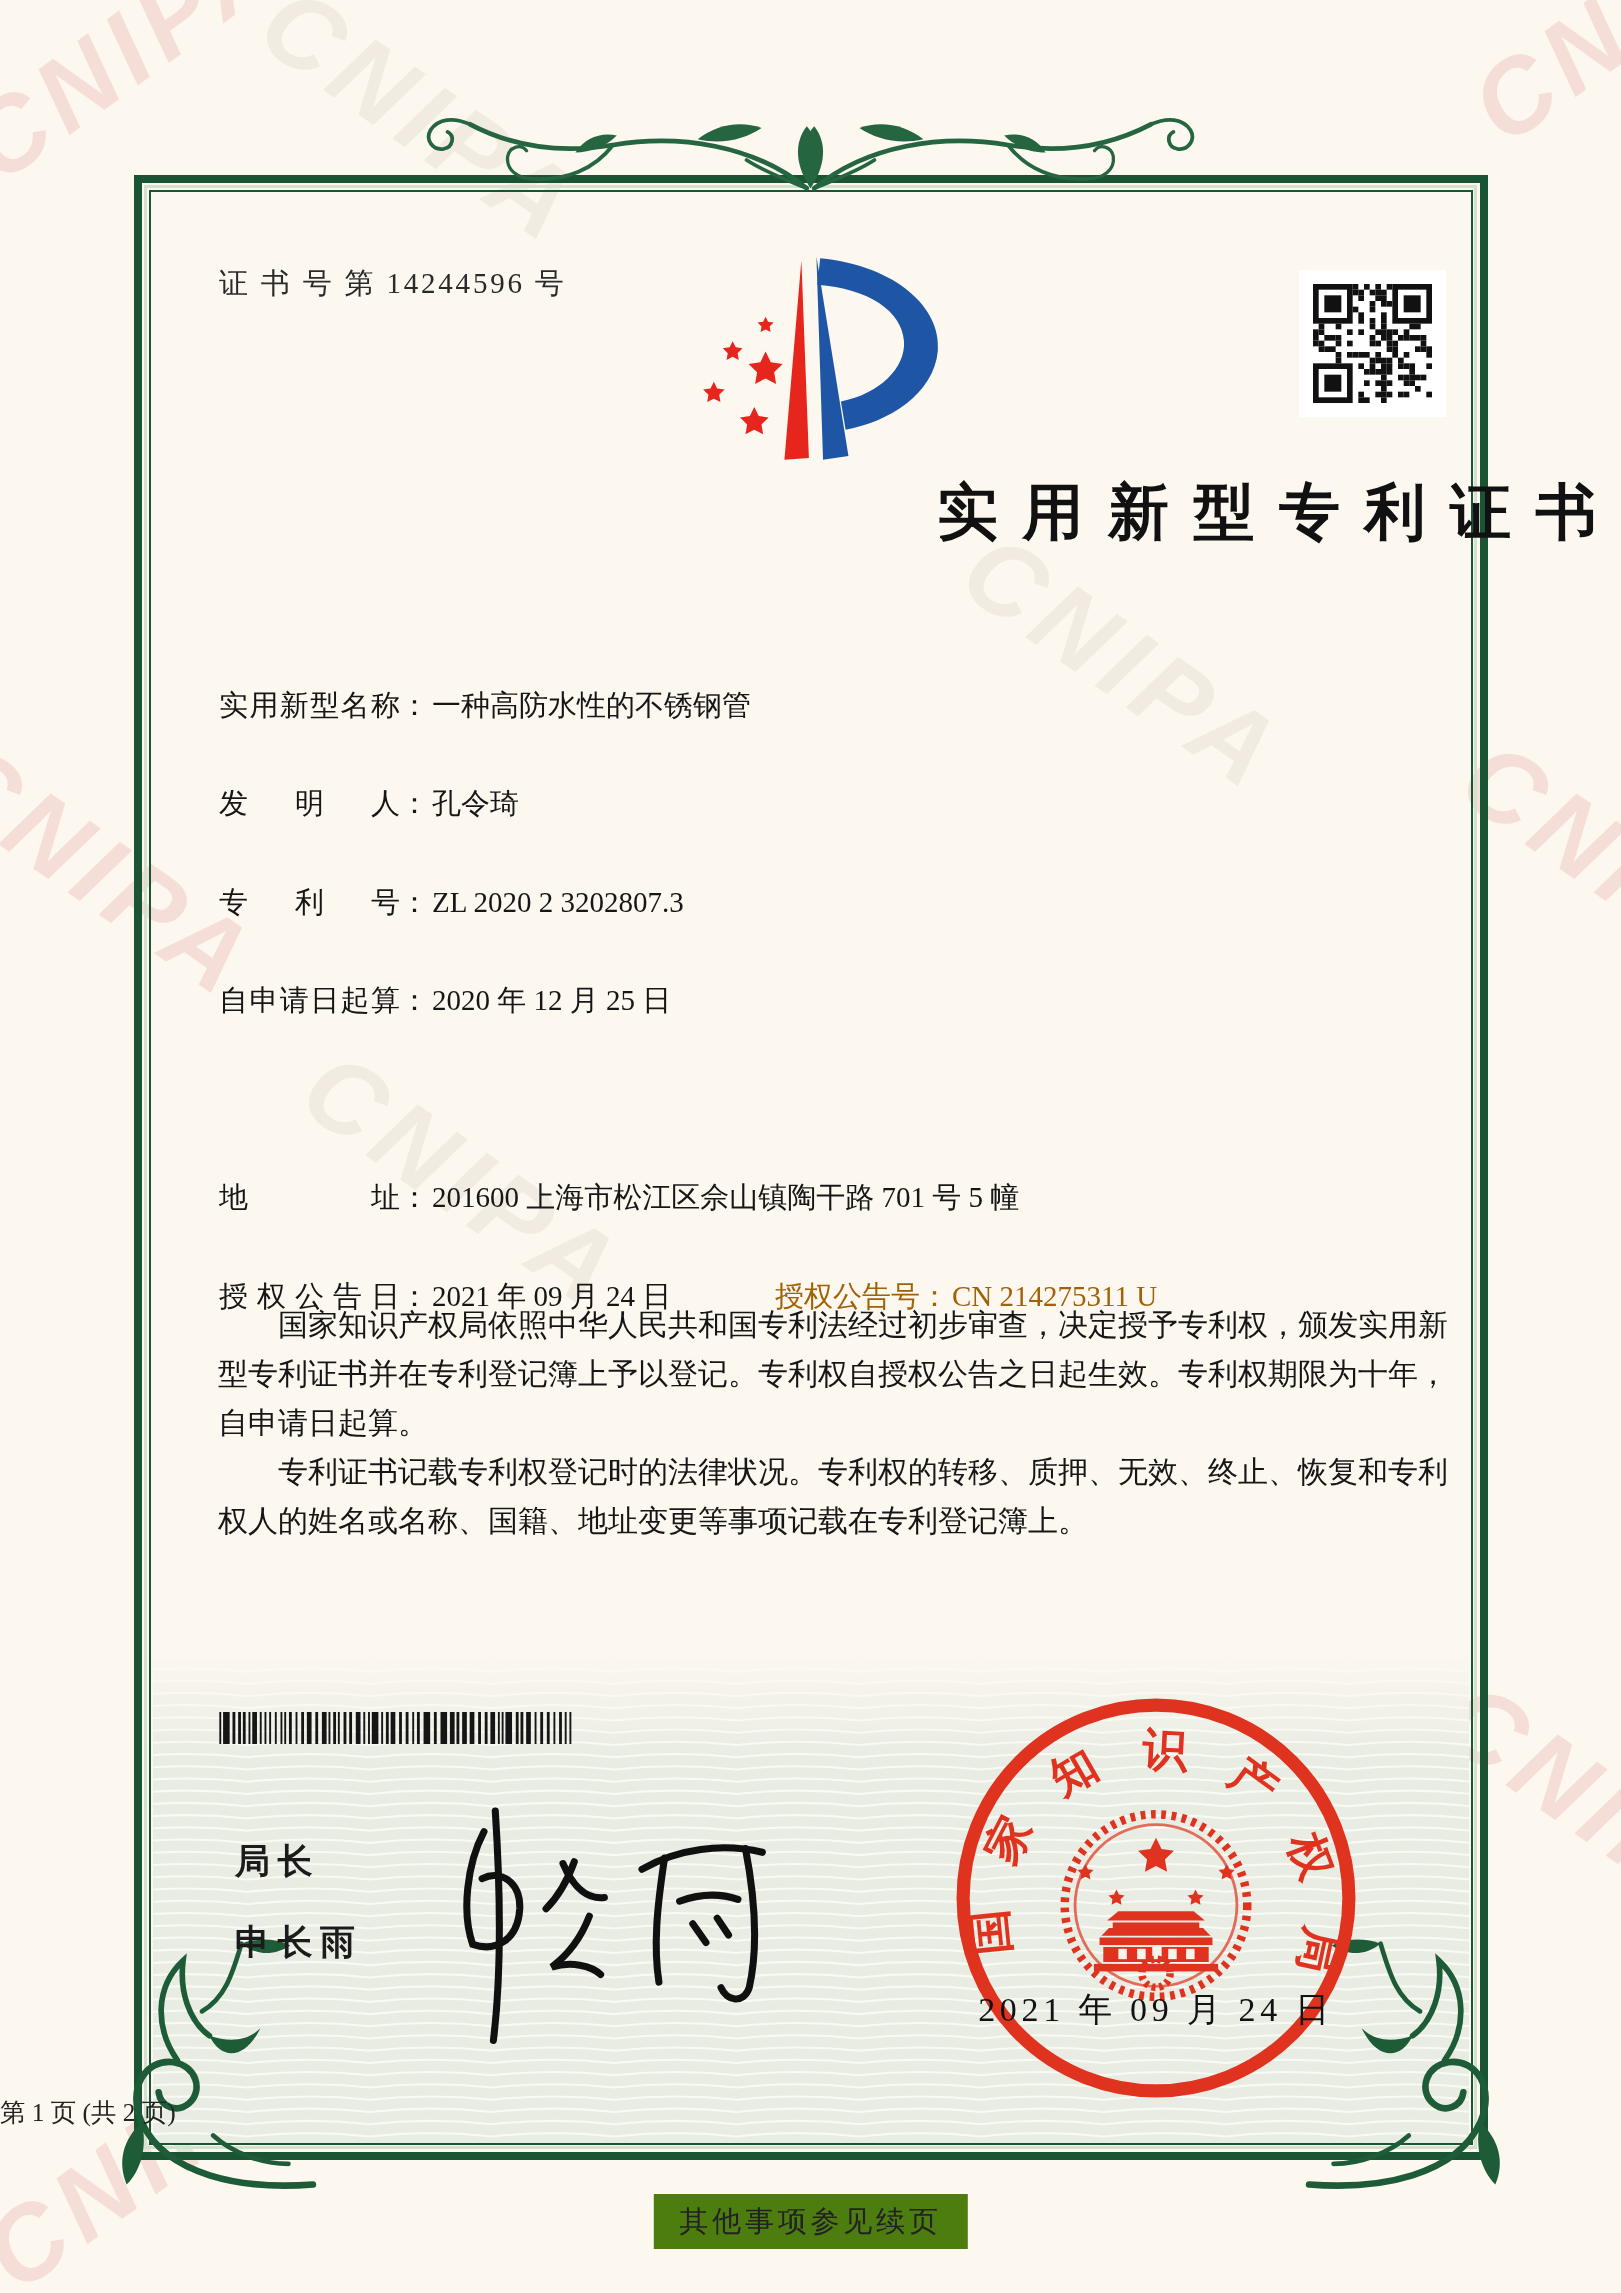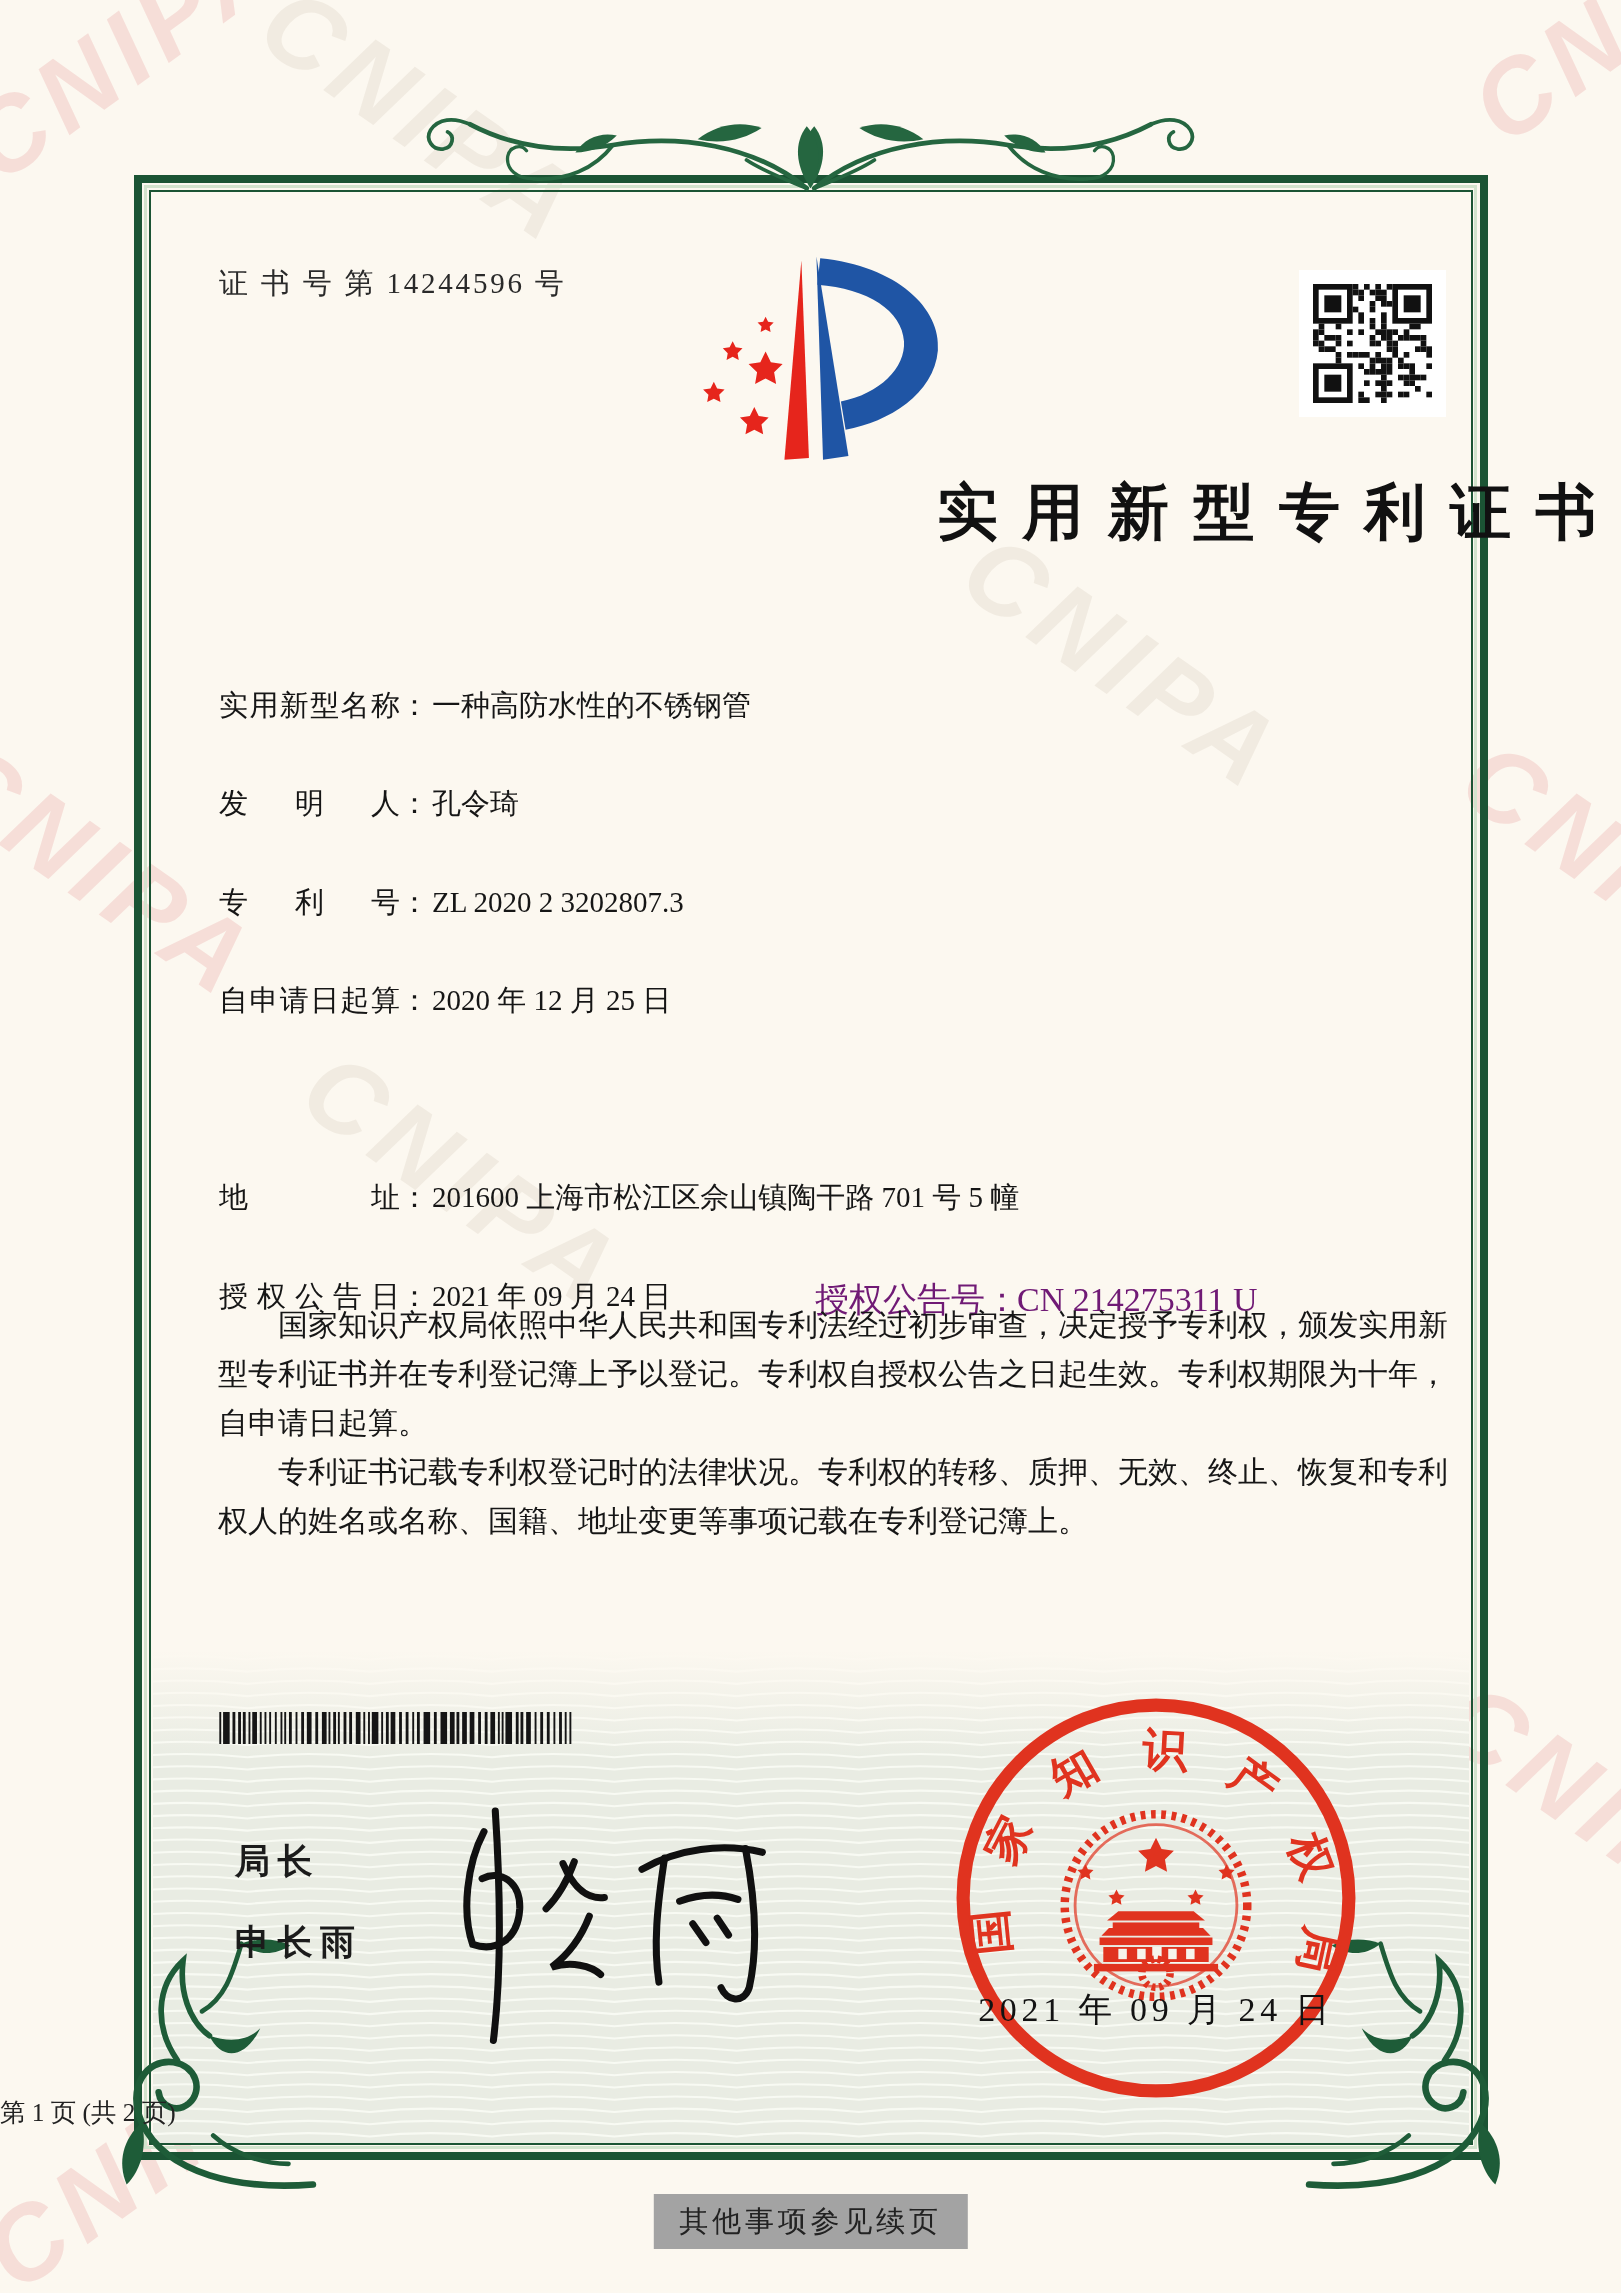--- a/index.html
+++ b/index.html
@@ -29,38 +29,38 @@
   .cert-no{position:absolute;left:219px;top:264px;font-size:29px;letter-spacing:2.8px;color:#2a2a2a;}
   .logo{position:absolute;left:695px;top:245px;}
   .qr{position:absolute;left:1299px;top:270px;width:147px;height:147px;background:#fff;}
   .qr svg{position:absolute;left:14px;top:14px;}
   .title{position:absolute;left:0;width:100%;top:472px;text-align:right;font-size:61px;
          font-weight:bold;letter-spacing:24.5px;text-indent:24.5px;color:#111;}
 
   .row{position:absolute;left:219px;font-size:29px;white-space:nowrap;color:#161616;}
   .flabel{display:inline-block;width:181px;text-align:justify;text-align-last:justify;}
   .fcolon{display:inline-block;width:32px;}
-  .row2{position:absolute;left:815px;font-size:34px;white-space:nowrap;color:#701a75;}
+  .row2{position:absolute;left:775px;font-size:29px;white-space:nowrap;color:#a16207;}
 
   .paras{position:absolute;left:218px;top:1300px;width:1230px;font-size:30px;line-height:49px;
          text-align:justify;color:#161616;}
   .paras p{margin:0;text-indent:2em;}
 
   .barcode{position:absolute;left:219px;top:1712px;}
   .sig-label{position:absolute;left:235px;font-family:Liberation Sans, sans-serif;
              font-weight:600;font-size:35px;letter-spacing:7.5px;color:#1b1b1b;}
   .signature{position:absolute;left:405px;top:1803px;}
 
   .seal{position:absolute;left:949px;top:1691px;width:414px;height:414px;}
   .seal-ring-text{font-size:48px;font-weight:bold;fill:#e0331f;}
   .seal-date{position:absolute;left:0;top:296px;width:100%;text-align:center;font-size:34px;
              letter-spacing:4.7px;color:#121212;}
 
   .page-no{position:absolute;left:0;width:100%;top:2096px;text-align:left;font-size:25.4px;color:#222;}
-  .cont-note{position:absolute;left:50%;transform:translateX(-50%);top:2194px;background:#a3a3a3;
+  .cont-note{position:absolute;left:50%;transform:translateX(-50%);top:2194px;background:#4d7c0f;
              padding:7.5px 26px;font-size:29px;letter-spacing:3.8px;white-space:nowrap;color:#222;text-align:right;}
 </style>
 </head>
 <body>
 
 <svg width="0" height="0" style="position:absolute">
   <defs>
     <path id="star10" d="M0,-10 L2.94,-4.05 9.51,-3.09 4.76,1.55 5.88,8.09 0,5 -5.88,8.09 -4.76,1.55 -9.51,-3.09 -2.94,-4.05 Z"></path>
   </defs>
 </svg>

